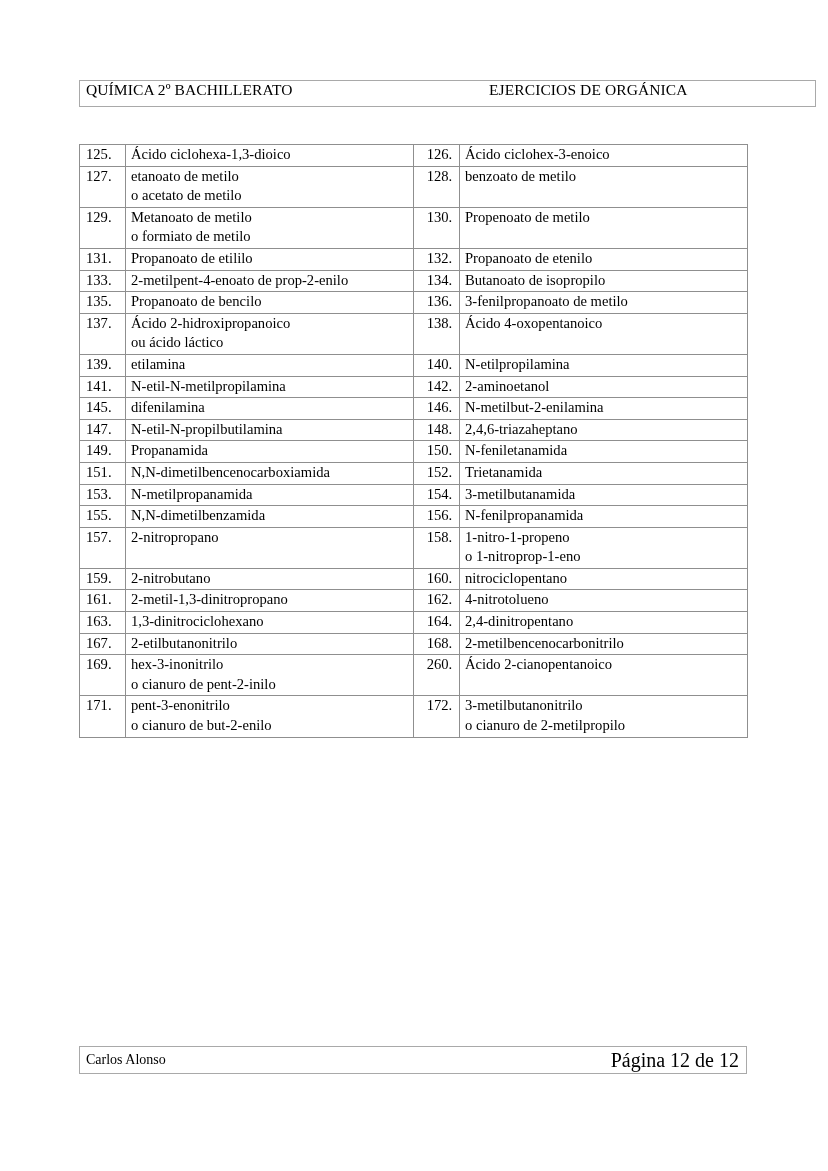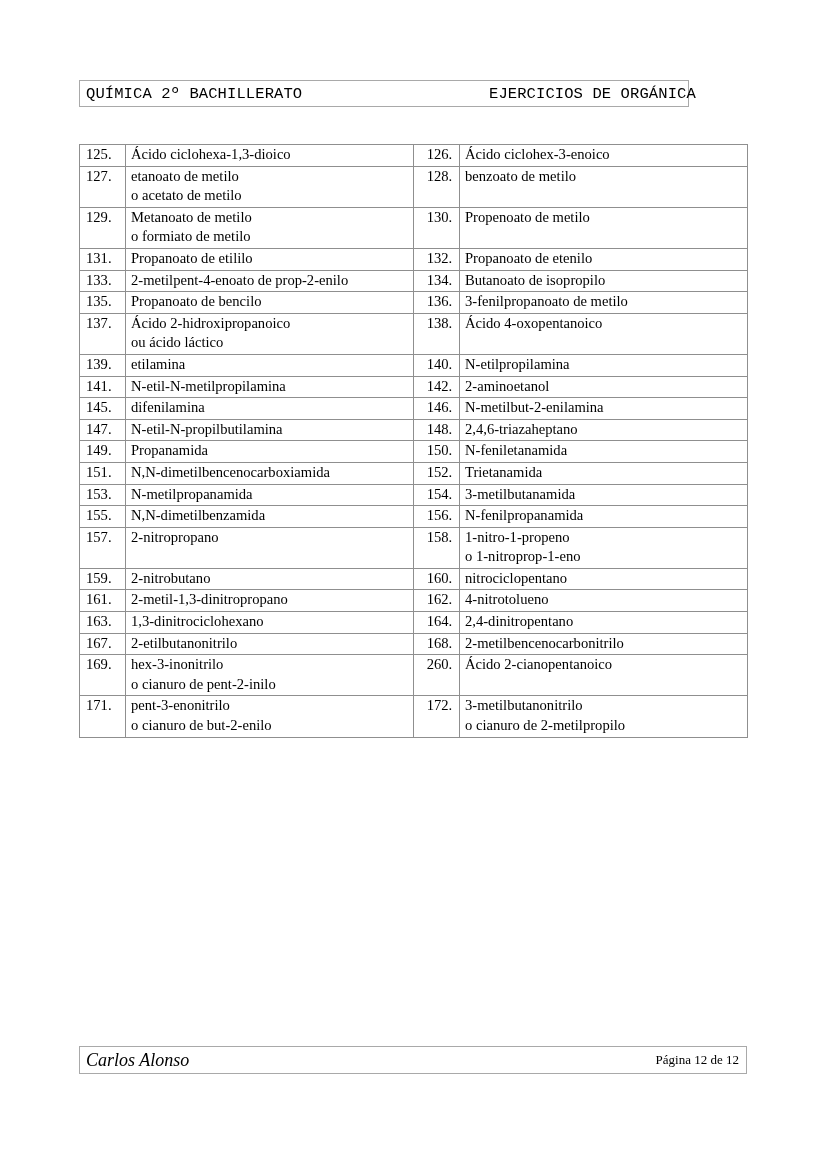--- a/index.html
+++ b/index.html
@@ -20,27 +20,25 @@
     left: 0; top: 0;
     width: 828px;
     height: 1171px;
   }
 
   
   .header-box {
     position: absolute;
     left: 79px;
     top: 80px;
-    width: 610px;
+    width: 737px;
     height: 27px;
     border: 1px solid #a9a9a9;
     box-sizing: border-box;
     display: flex;
-    align-items: center;
-    font-family: Liberation Mono, monospace;
   }
   .header-left {
     font-size: 15.5px;
     padding-left: 6px;
     white-space: nowrap;
     letter-spacing: 0.1px;
   }
   .header-right {
     font-size: 15.5px;
     position: absolute;
@@ -95,27 +93,26 @@
     left: 79px;
     top: 1046px;
     width: 668px;
     height: 28px;
     border: 1px solid #a9a9a9;
     box-sizing: border-box;
     display: flex;
     align-items: center;
   }
   .footer-left {
-    font-size: 18px;
-    padding-left: 6px;
-    white-space: nowrap;
-    font-style: italic;
+    font-size: 14px;
+    padding-left: 6px;
+    white-space: nowrap;
   }
   .footer-right {
-    font-size: 13px;
+    font-size: 20px;
     position: absolute;
     right: 7px;
     white-space: nowrap;
   }
 </style>
 </head>
 <body>
 
 <div class="page">
 

